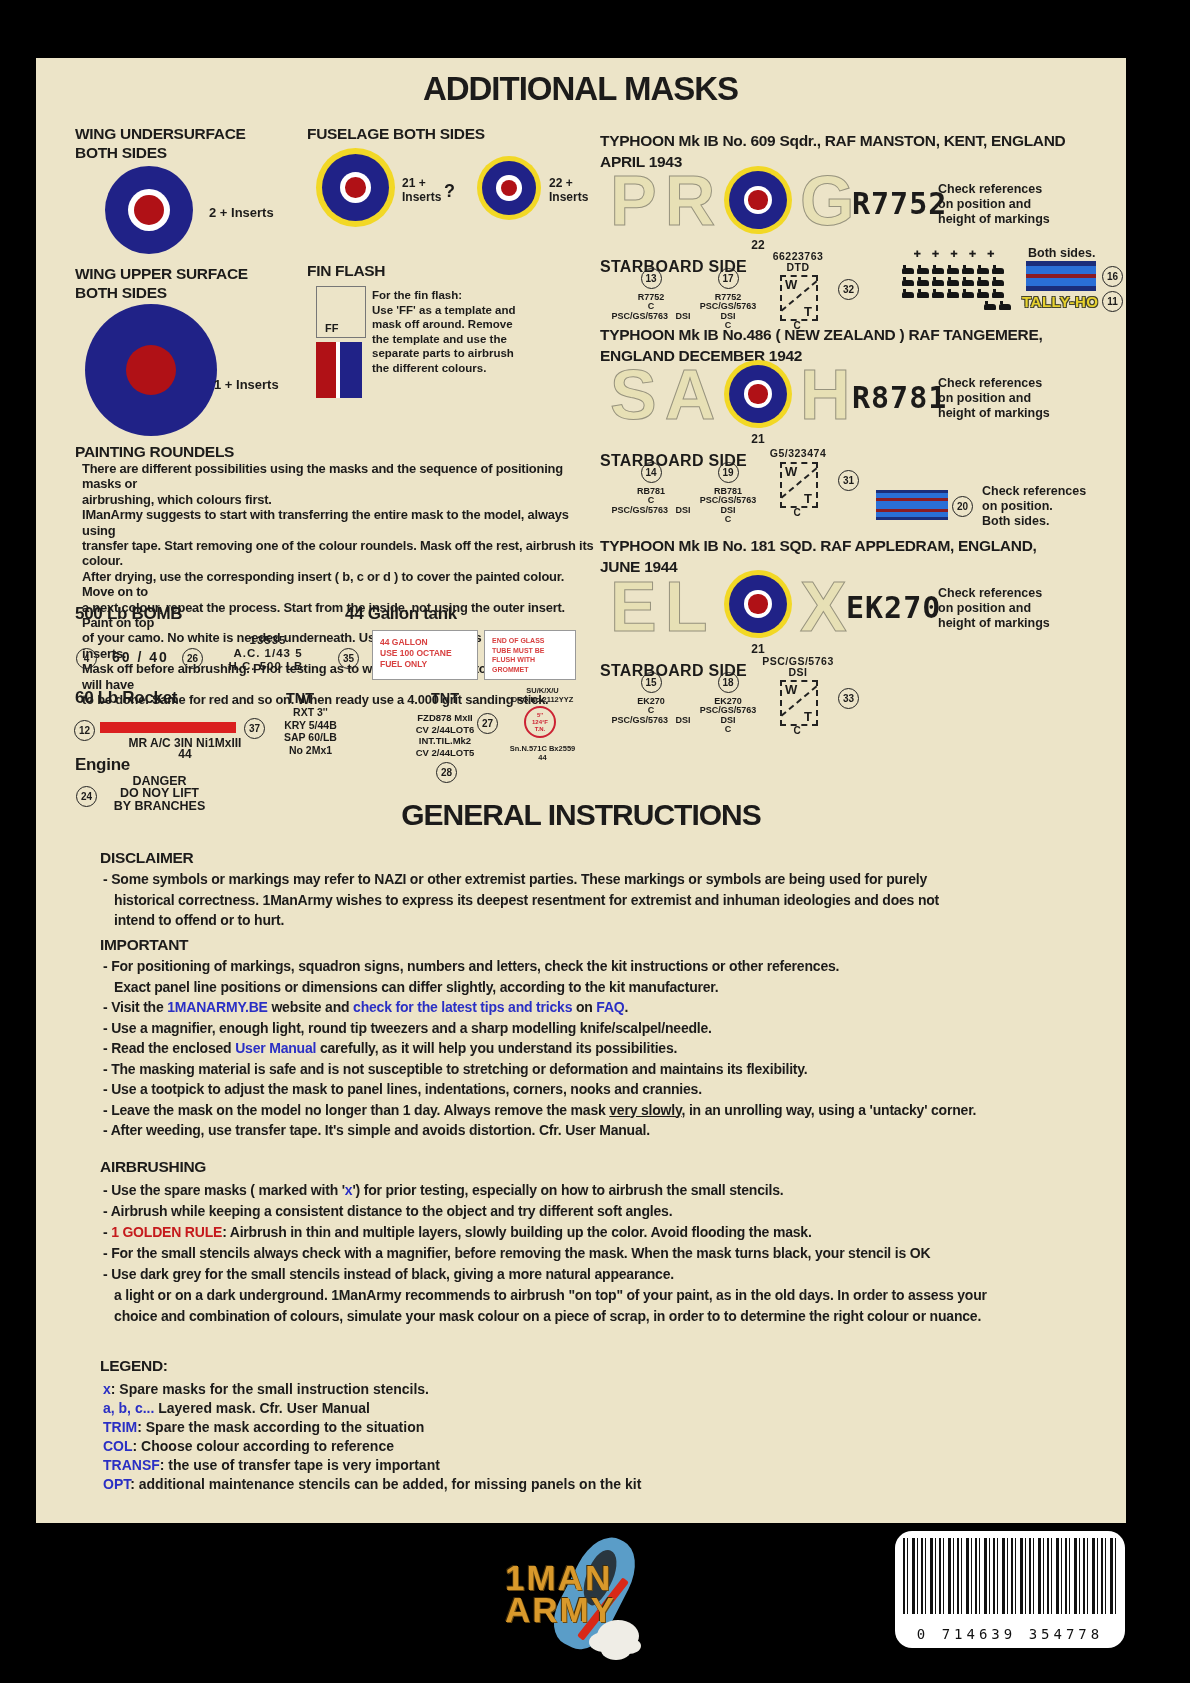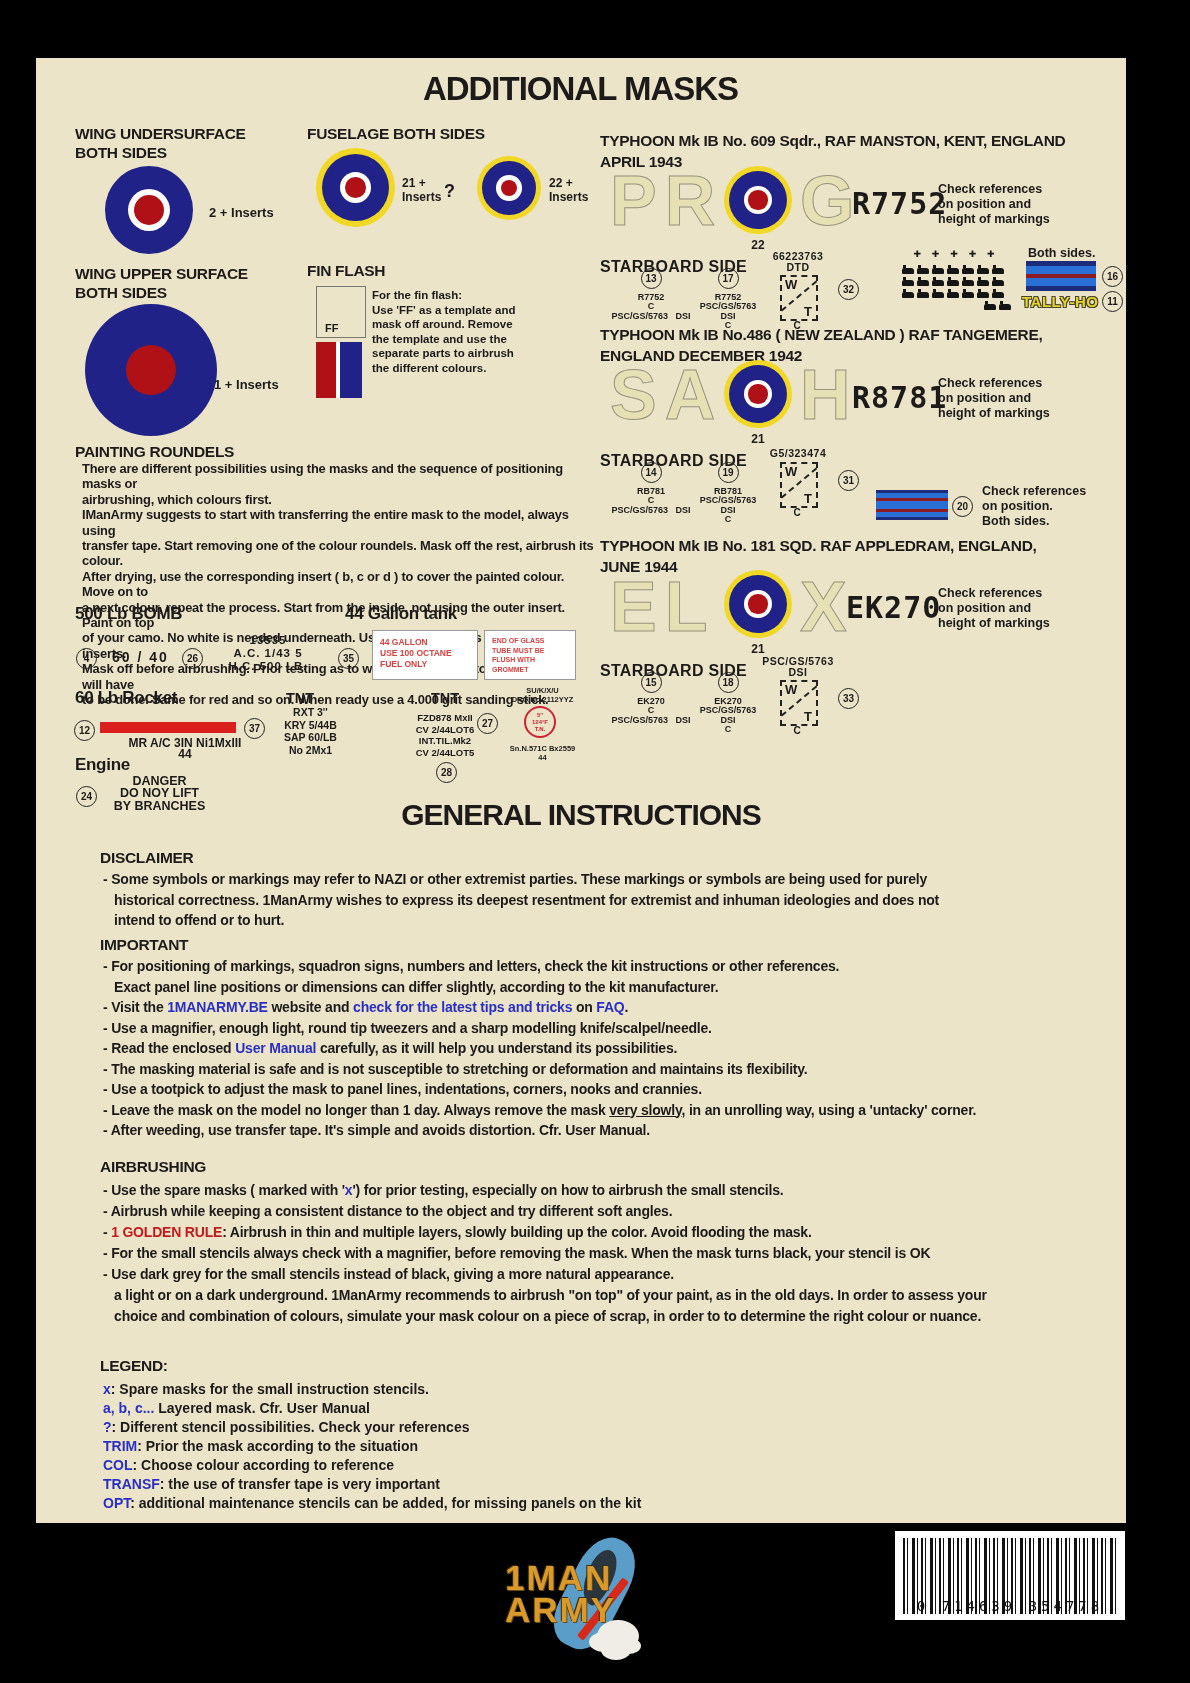--- a/index.html
+++ b/index.html
@@ -439,34 +439,33 @@
       <div class="line">- For the small stencils always check with a magnifier, before removing the mask. When the mask turns black, your stencil is OK</div>
       <div class="line">- Use dark grey for the small stencils instead of black, giving a more natural appearance.</div>
       <div class="line">   a light or on a dark underground. 1ManArmy recommends to airbrush "on top" of your paint, as in the old days. In order to assess your</div>
       <div class="line">   choice and combination of colours, simulate your mask colour on a piece of scrap, in order to to determine the right colour or nuance.</div>
     </div>
 
   <h2 class="abs h-sec" style="left:100px;top:1356px;">LEGEND:</h2>
   <div class="abs legend" style="left:103px;top:1380px;width:1000px;">
       <div class="line"><span class="seg-blue">x</span><span>: Spare masks for the small instruction stencils.</span></div>
       <div class="line"><span class="seg-blue">a, b, c...</span><span> Layered mask. Cfr. User Manual</span></div>
-      <div class="line"><span class="seg-blue">?</span><span>: Different stencil possibilities. Check your references</span></div>
-      <div class="line"><span class="seg-blue">TRIM</span><span>: Prior the mask according to the situation</span></div>
+      <div class="line"><span class="seg-blue">TRIM</span><span>: Spare the mask according to the situation</span></div>
       <div class="line"><span class="seg-blue">COL</span><span>: Choose colour according to reference</span></div>
       <div class="line"><span class="seg-blue">TRANSF</span><span>: the use of transfer tape is very important</span></div>
       <div class="line"><span class="seg-blue">OPT</span><span>: additional maintenance stencils can be added, for missing panels on the kit</span></div>
     </div>
 
   <div class="logo" style="left:505px;top:1538px;width:200px;height:115px;">
     <div class="bomb"></div>
     <div class="cloud"></div>
     <div class="bflash"></div>
     <div class="logo-text">
       <div>1MAN</div>
       <div>ARMY</div>
     </div>
   </div>
-  <div class="barcode" style="left:895px;top:1531px;width:230px;height:89px;">
+  <div class="barcode" style="left:895px;top:1531px;width:230px;height:117px;border-radius:17px;">
     <div class="bars"></div>
     <div class="digits">0 714639 354778</div>
   </div>
 
 </div>
 
 </body></html>

